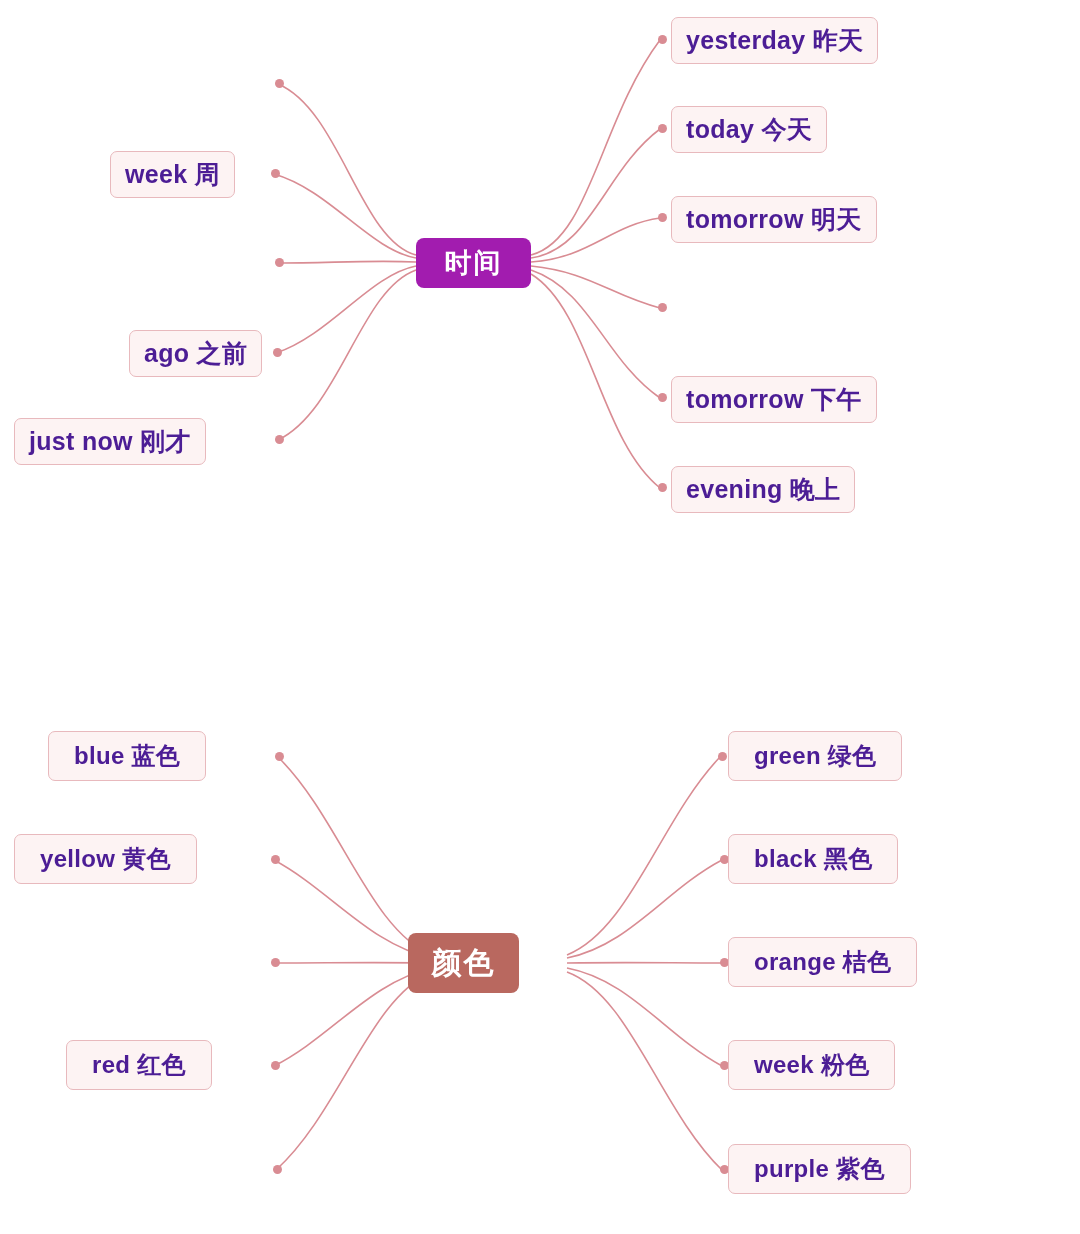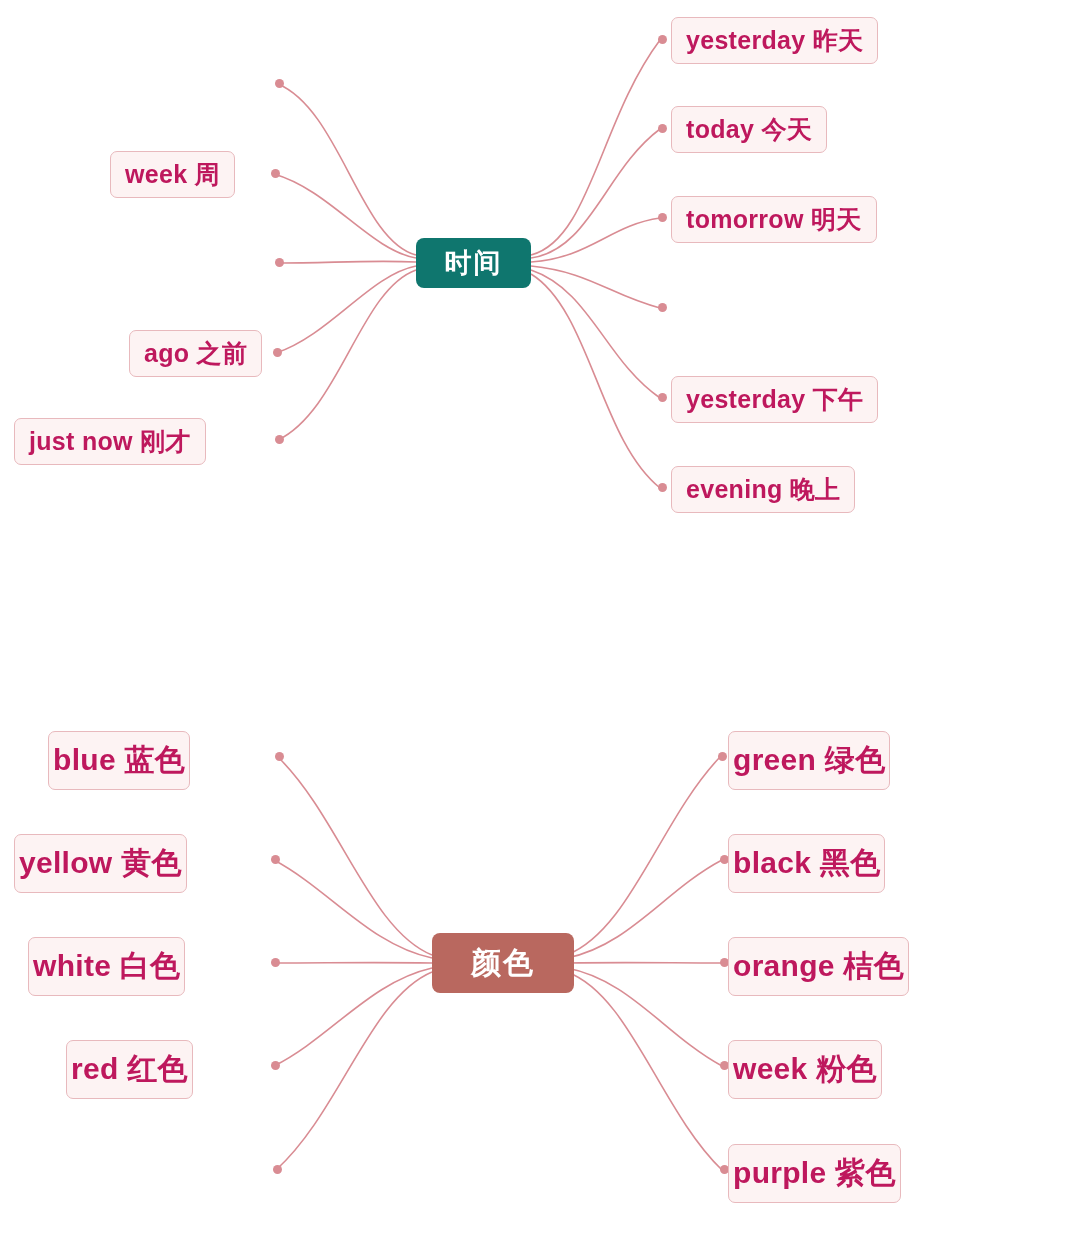--- a/index.html
+++ b/index.html
@@ -33,41 +33,41 @@
     display: flex;
     align-items: center;
     justify-content: center;
     white-space: nowrap;
   }
   
   .leaf {
     background: #fdf3f3;
     border: 1.5px solid #e8b9bd;
     border-radius: 7px;
-    color: #be185d;
+    color: #4c1d95;
     font-weight: bold;
     letter-spacing: 0.3px;
   }
   .leaf.small {
     font-size: 25px;
     padding: 6px 14px;
   }
   .leaf.big {
-    font-size: 30px;
-    padding: 8px 4px;
+    font-size: 24px;
+    padding: 8px 25px;
   }
   
   .hub {
     border-radius: 8px;
     color: #ffffff;
     font-weight: bold;
     letter-spacing: 2px;
   }
   .hub.time {
-    background: #0f766e;
+    background: #a21caf;
     font-size: 27px;
   }
   .hub.color {
     background: #b9685f;
     font-size: 30px;
   }
   .dot {
     position: absolute;
     width: 9px;
     height: 9px;
@@ -135,28 +135,27 @@
 
   <div class="node hub time" style="left:416px; top:238px; width:115px; height:50px;">时间</div>
 
   <div class="node leaf small" style="left:102px; top:151px;margin-left:8px;">week  周</div>
   <div class="node leaf small" style="left:101px; top:330px;margin-left:28px;">ago  之前</div>
   <div class="node leaf small" style="left:14px; top:418px;">just now   刚才</div>
 
   <div class="node leaf small" style="left:671px; top:17px;">yesterday  昨天</div>
   <div class="node leaf small" style="left:671px; top:106px;">today  今天</div>
   <div class="node leaf small" style="left:671px; top:196px;">tomorrow  明天</div>
-  <div class="node leaf small" style="left:671px; top:376px;">yesterday   下午</div>
+  <div class="node leaf small" style="left:671px; top:376px;">tomorrow   下午</div>
   <div class="node leaf small" style="left:671px; top:466px;">evening   晚上</div>
 
-  <div class="node hub color" style="left:432px; top:933px; width:142px; height:60px;font-family:Liberation Serif, serif;">颜色</div>
+  <div class="node hub color" style="left:408px; top:933px; width:111px; height:60px;font-family:Liberation Serif, serif;">颜色</div>
 
   <div class="node leaf big" style="left:48px; top:731px;">blue   蓝色</div>
   <div class="node leaf big" style="left:14px; top:834px;">yellow   黄色</div>
-  <div class="node leaf big" style="left:28px; top:937px;">white  白色</div>
   <div class="node leaf big" style="left:66px; top:1040px;">red   红色</div>
 
   <div class="node leaf big" style="left:728px; top:731px;">green   绿色</div>
   <div class="node leaf big" style="left:728px; top:834px;">black  黑色</div>
   <div class="node leaf big" style="left:728px; top:937px;">orange   桔色</div>
   <div class="node leaf big" style="left:728px; top:1040px;">week   粉色</div>
   <div class="node leaf big" style="left:728px; top:1144px;">purple  紫色</div>
 
 </div>
 

